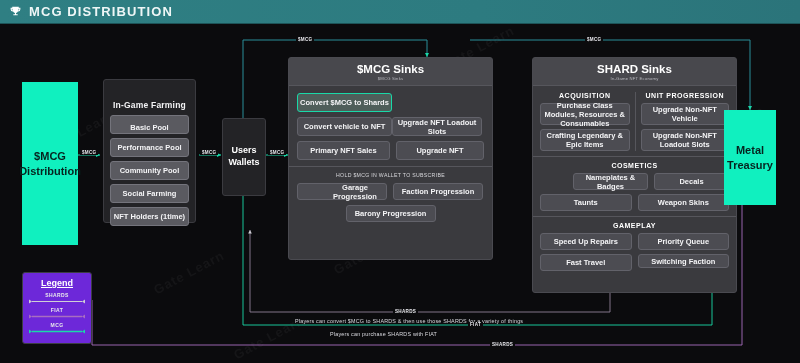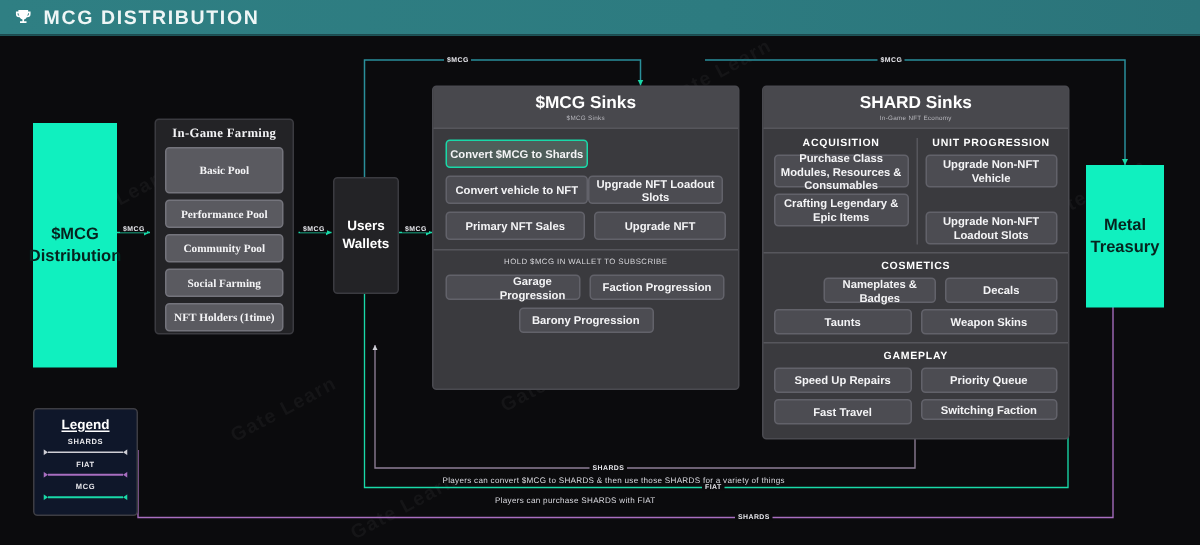--- a/index.html
+++ b/index.html
@@ -91,21 +91,21 @@
     text-align: center; letter-spacing: .5px;
   }
   .note {
     color: #d8d8dc; font-size: 5.2px; text-align: center; letter-spacing: .3px;
   }
   .divider { border-top: 1px solid #56565c; }
   .vdivider { border-left: 1px solid #56565c; }
 
   
   .legend {
-    background: #0f172a; border: 1px solid #3d3d43; border-radius: 3px;
+    background: #6d28d9; border: 1px solid #3d3d43; border-radius: 3px;
   }
   .legend .lt {
     color:#fff; font-size:9px; font-weight:bold; text-align:center;
     text-decoration: underline;
   }
   .legend .row { text-align:center; }
   .legend .lbl { color:#e8e8ec; font-size:5px; font-weight:bold; letter-spacing:.4px;}
   .legend svg { display:block; margin: 1px auto 0; }
 
   
@@ -169,23 +169,23 @@
     <div class="title">MCG DISTRIBUTION</div>
   </div>
 
   <div class="box teal-box" style="left:22px; top:82px; width:56px; height:163px;">
     <div>
       <div>$MCG</div>
       <div>Distribution</div>
     </div>
   </div>
 
-  <div class="box panel" style="left:103px; top:79px; width:93px; height:144px; padding:3px 6px;font-family:Liberation Serif, serif;">
+  <div class="box panel" style="left:103px; top:79px; width:93px; height:144px; padding:20px 6px;">
     <div class="panel-title" style="margin-bottom:5px;">In-Game Farming</div>
-    <div class="pill" style="height:31px; margin-bottom:4px;">
+    <div class="pill" style="height:19px; margin-bottom:4px;align-items:flex-end;">
       <span>Basic Pool</span>
     </div>
     <div class="pill" style="height:19px; margin-bottom:4px;">
       <span>Performance Pool</span>
     </div>
     <div class="pill" style="height:19px; margin-bottom:4px;">
       <span>Community Pool</span>
     </div>
     <div class="pill" style="height:19px; margin-bottom:4px;">
       <span>Social Farming</span>
@@ -251,39 +251,39 @@
         </div>
       </div>
       <div style="display:flex; justify-content:center;">
         <div class="pill dim" style="width:90px; height:17px;">
           <span>Barony Progression</span>
         </div>
       </div>
     </div>
   </div>
 
-  <div class="box sink" style="left:508px; top:57px; width:205px; height:236px;">
+  <div class="box sink" style="left:532px; top:57px; width:205px; height:236px;">
     <div class="sink-head">
       <div class="h">SHARD Sinks</div>
       <div class="sub">In-Game NFT Economy</div>
     </div>
 
     <div style="display:flex; padding:6px 7px 5px;">
       <div style="width:50%; padding-right:5px;">
         <div class="sec-title" style="margin-bottom:4px;">ACQUISITION</div>
         <div class="pill dim" style="height:22px; margin-bottom:4px;">
           <span>Purchase Class Modules, Resources &amp; Consumables</span>
         </div>
         <div class="pill dim" style="height:22px;">
           <span>Crafting Legendary &amp; Epic Items</span>
         </div>
       </div>
       <div class="vdivider" style="width:50%; padding-left:5px;">
         <div class="sec-title" style="margin-bottom:4px;">UNIT PROGRESSION</div>
-        <div class="pill dim" style="height:22px; margin-bottom:16px;">
+        <div class="pill dim" style="height:22px; margin-bottom:4px;">
           <span>Upgrade Non-NFT Vehicle</span>
         </div>
         <div class="pill dim" style="height:22px;">
           <span>Upgrade Non-NFT Loadout Slots</span>
         </div>
       </div>
     </div>
 
     <div class="divider"></div>
 

